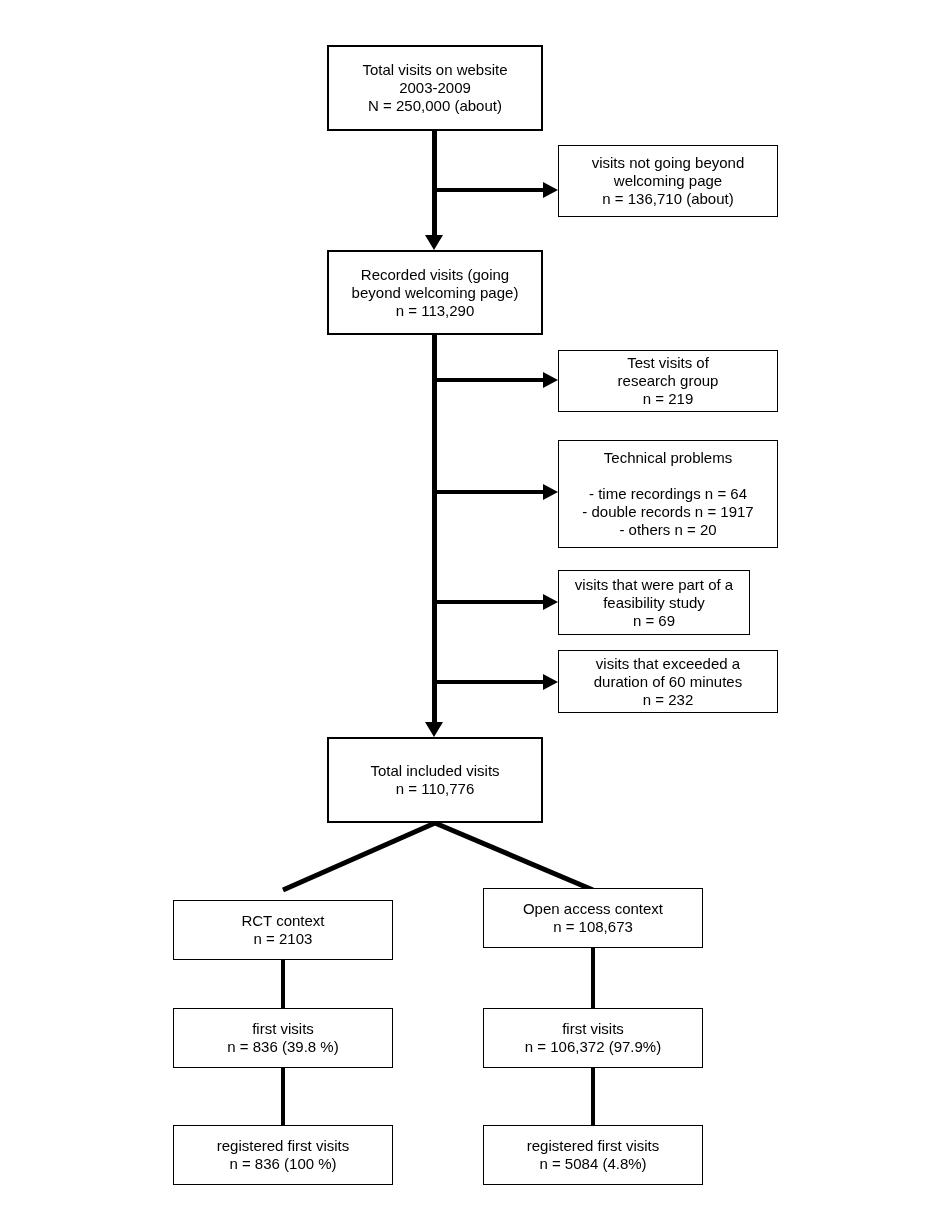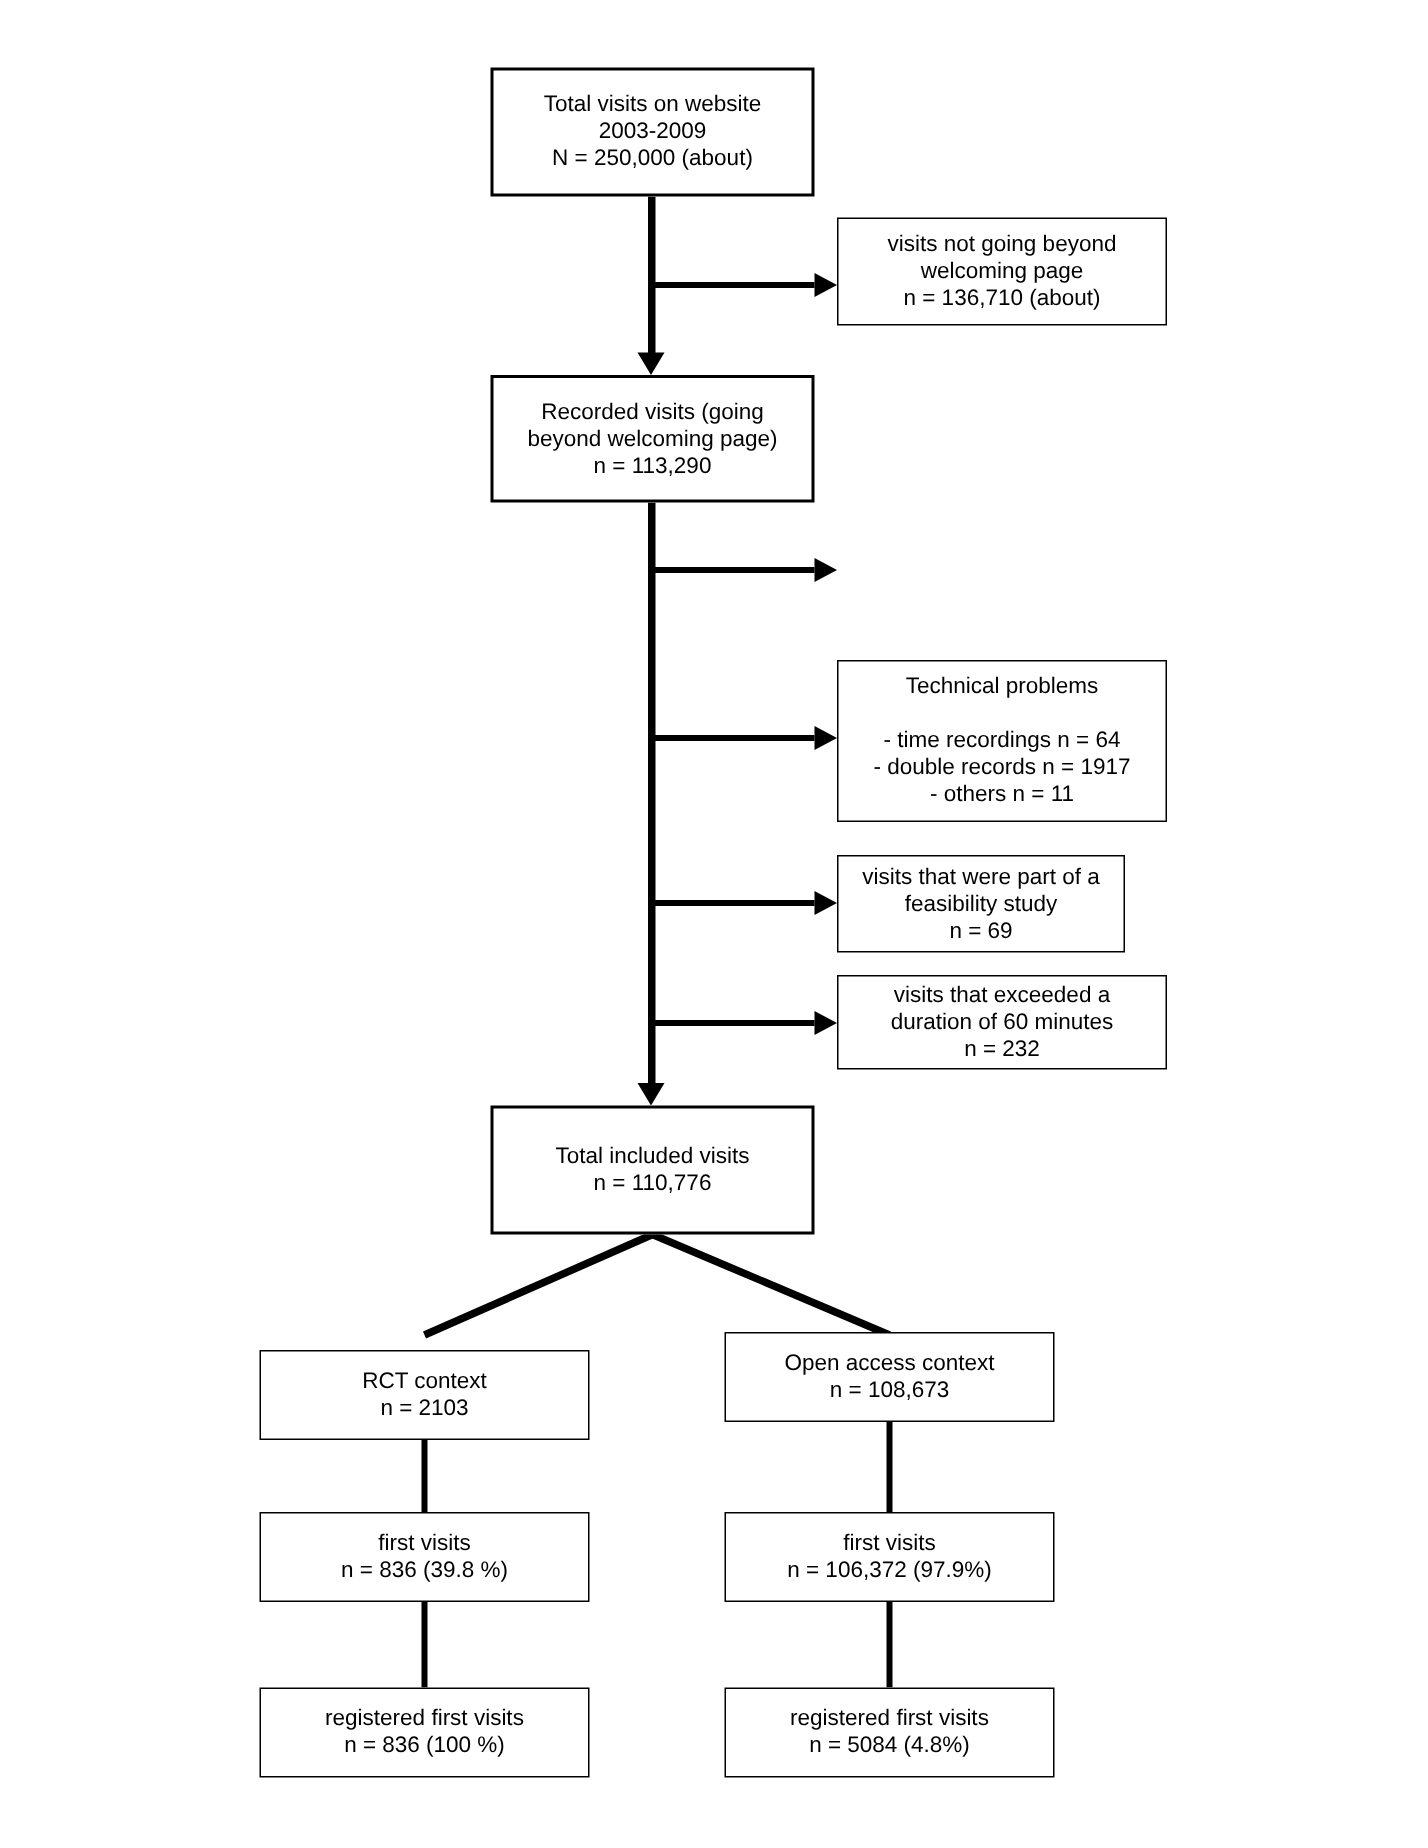--- a/index.html
+++ b/index.html
@@ -89,27 +89,32 @@
     <div class="bl">welcoming page</div>
     <div class="bl">n = 136,710 (about)</div>
   </div>
 
   <div class="box" style="left:327px; top:250px; width:216px; height:85px;">
     <div class="bl">Recorded visits (going</div>
     <div class="bl">beyond welcoming page)</div>
     <div class="bl">n = 113,290</div>
   </div>
 
+  <div class="box thin" style="left:558px; top:350px; width:220px; height:62px;">
+    <div class="bl">Test visits of</div>
+    <div class="bl">research group</div>
+    <div class="bl">n = 219</div>
+  </div>
 
   <div class="box thin" style="left:558px; top:440px; width:220px; height:108px;">
     <div class="bl">Technical problems</div>
     <div class="bl"></div>
     <div class="bl">- time recordings n = 64</div>
     <div class="bl">- double records n = 1917</div>
-    <div class="bl">- others n = 11</div>
+    <div class="bl">- others n = 20</div>
   </div>
 
   <div class="box thin" style="left:558px; top:570px; width:192px; height:65px;">
     <div class="bl">visits that were part of a</div>
     <div class="bl">feasibility study</div>
     <div class="bl">n = 69</div>
   </div>
 
   <div class="box thin" style="left:558px; top:650px; width:220px; height:63px;">
     <div class="bl">visits that exceeded a</div>

